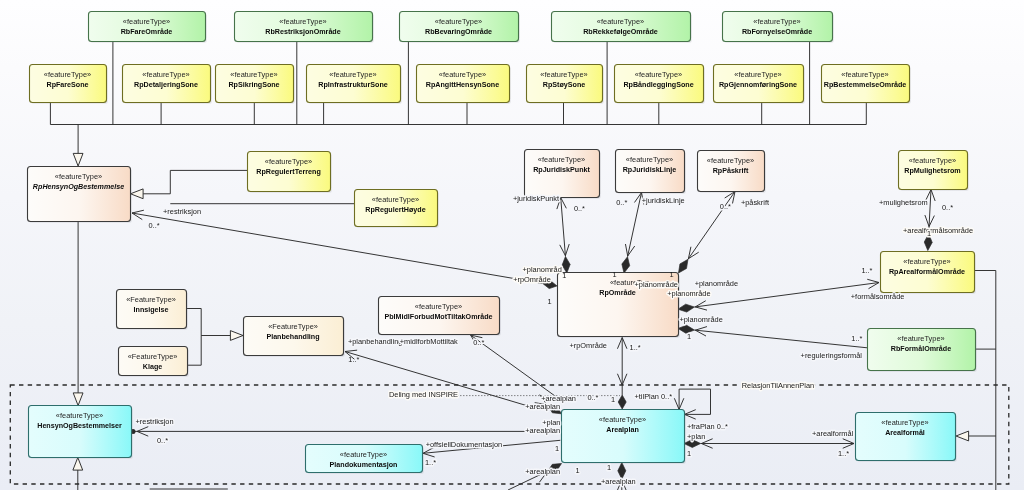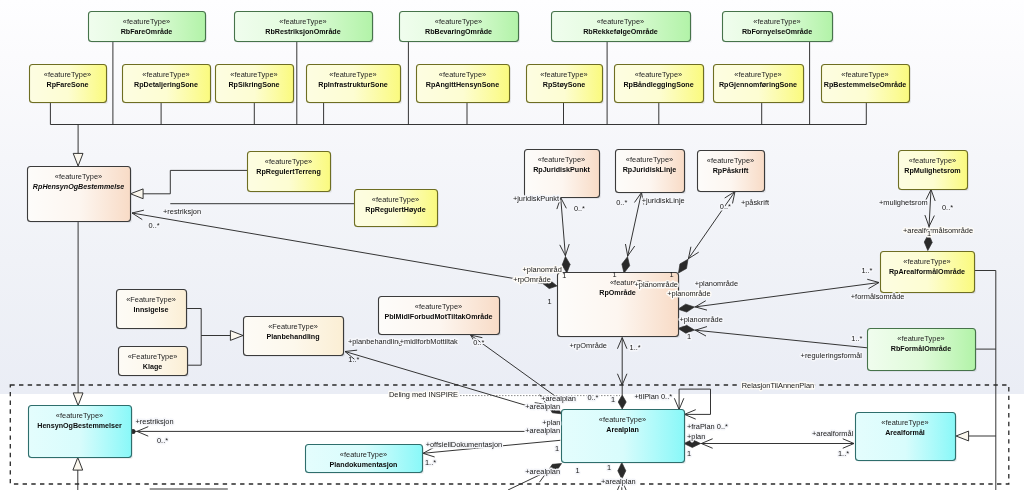--- a/index.html
+++ b/index.html
@@ -1,17 +1,17 @@
 <!DOCTYPE html>
 <html><head>
 <meta charset="utf-8">
 <style>
   html,body{margin:0;padding:0;}
   body{width:1024px;height:490px;overflow:hidden;font-family:"Liberation Sans",sans-serif;}
-  #stage{position:relative;width:1024px;height:394px;
+  #stage{position:relative;width:1024px;height:490px;
          background:linear-gradient(180deg,#fefeff 0%,#fbfbfd 14%,#f5f6fa 40%,#f0f2f7 66%,#eaedf5 100%);text-decoration:underline;}
   svg#canvas{position:absolute;left:0;top:0;width:1024px;height:490px;display:block;}
   text{font-family:"Liberation Sans",sans-serif;}
   .stereo{font-size:7.4px;fill:#252525;text-anchor:middle;}
   .cname{font-size:7.15px;font-weight:bold;fill:#0c0c0c;text-anchor:middle;}
   .cname.it{font-style:italic;}
   .lbl{font-size:7.4px;fill:#191919;}
 </style>
 </head>
 <body>

